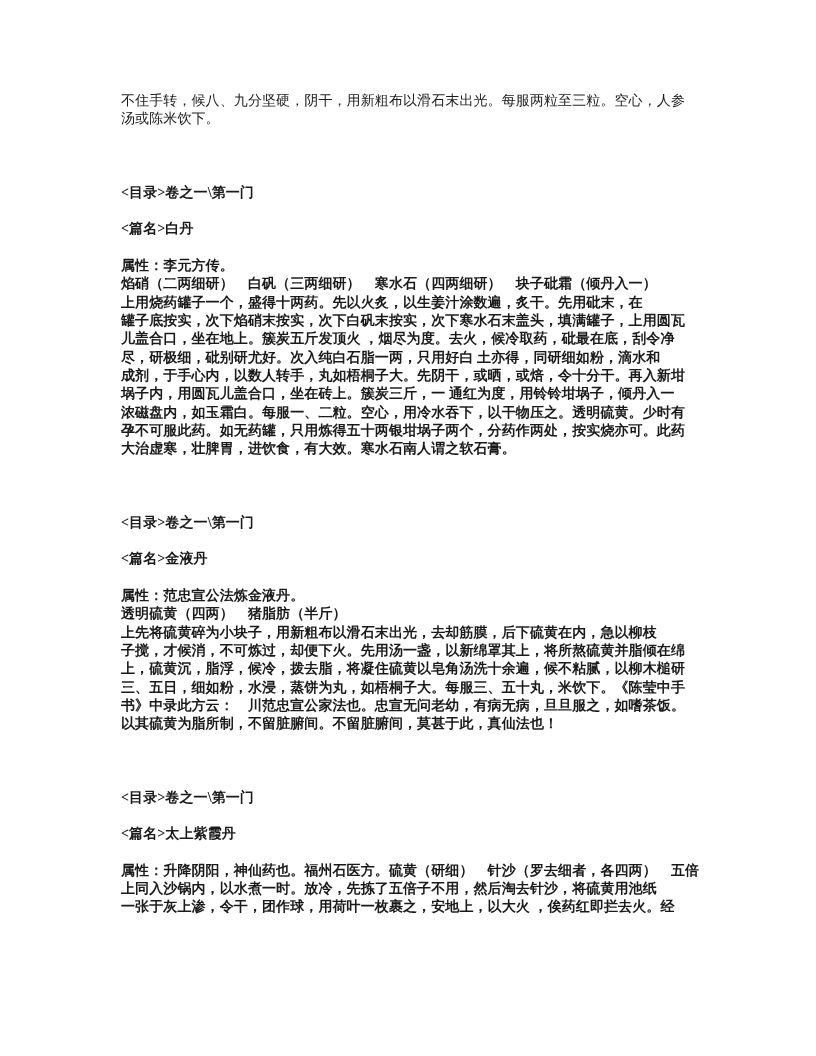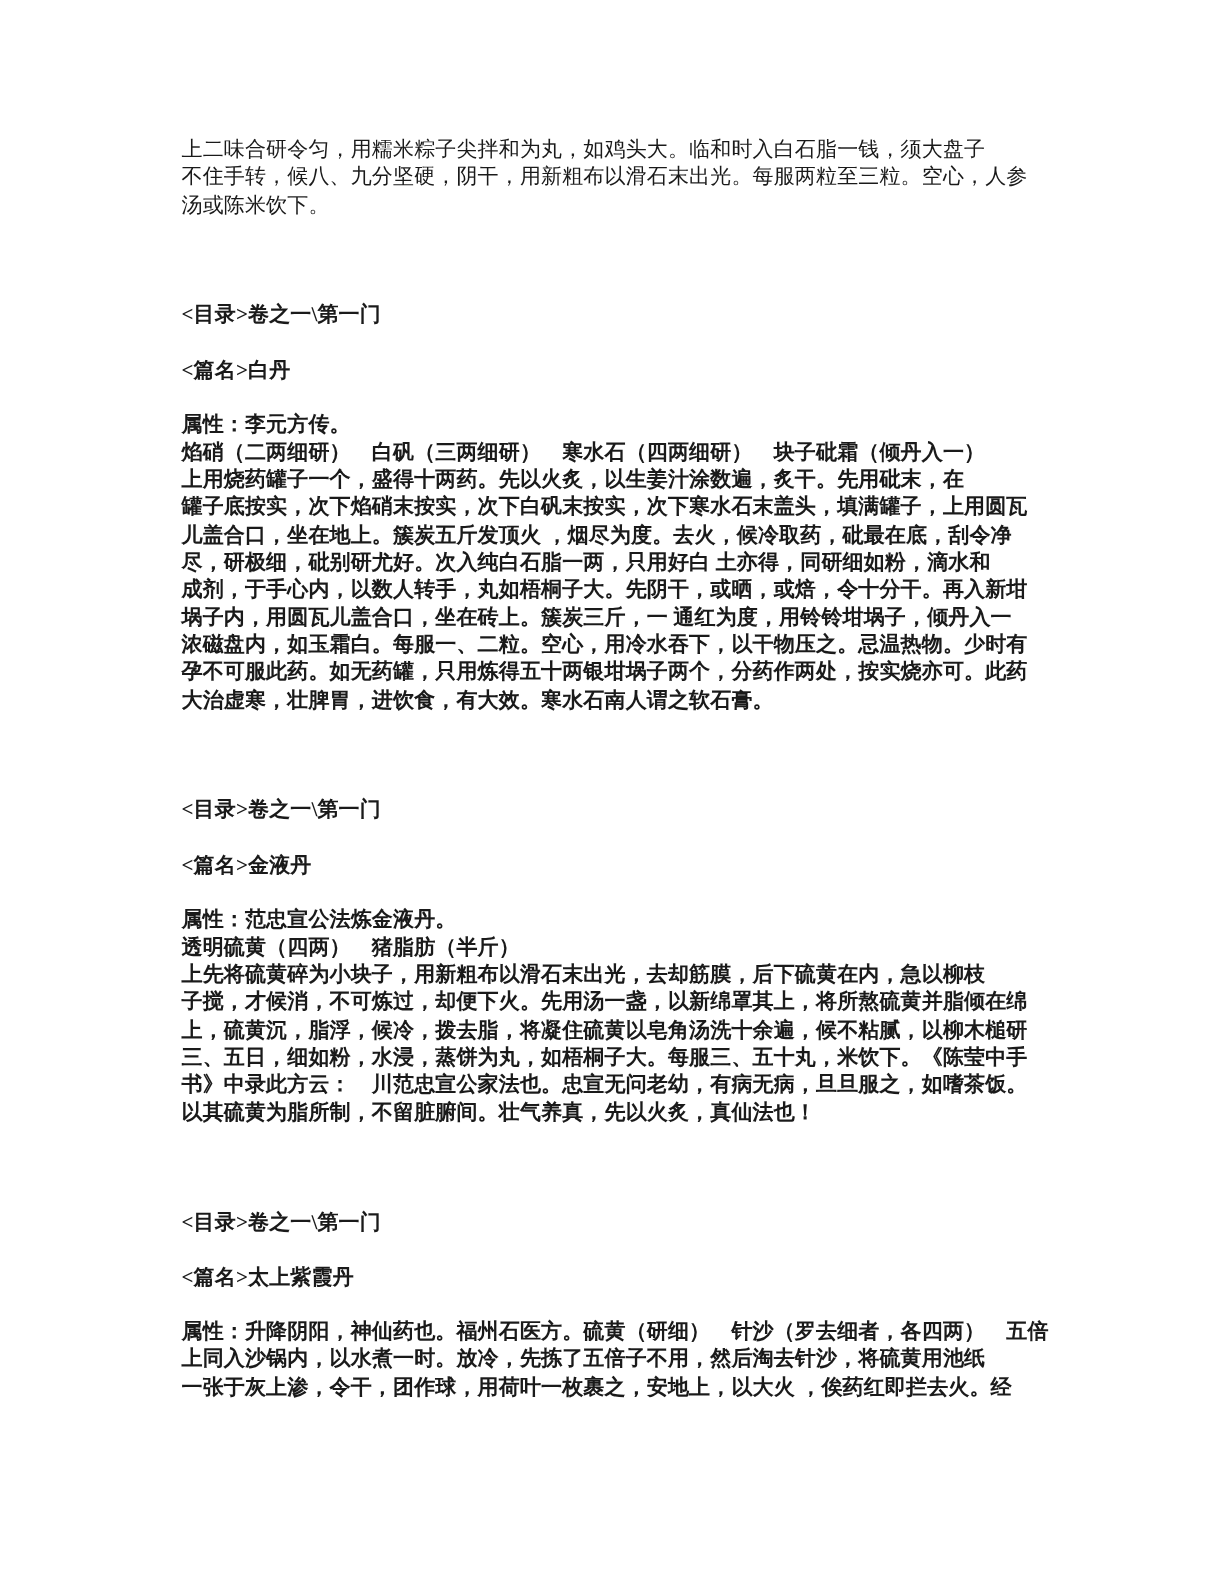--- a/index.html
+++ b/index.html
@@ -30,54 +30,53 @@
     white-space: pre;
     letter-spacing: 0.1px;
   }
 </style>
 </head>
 <body style="background: rgb(255, 255, 255);">
 
 <div class="page">
   <div class="content" id="doc" style="color: rgb(26, 26, 26);">
       <div class="text-block">
-        <div class="text-line">上二味合研令匀，用糯米粽子尖拌和为丸，如鸡头大。临和时入白石脂一钱，须大盘子</div>
         <div class="text-line">不住手转，候八、九分坚硬，阴干，用新粗布以滑石末出光。每服两粒至三粒。空心，人参</div>
         <div class="text-line">汤或陈米饮下。</div>
       </div>
       <div class="text-block">
         <div class="text-line">&lt;目录&gt;卷之一\第一门</div>
         <div class="text-line">&nbsp;</div>
         <div class="text-line">&lt;篇名&gt;白丹</div>
         <div class="text-line">&nbsp;</div>
         <div class="text-line">属性：李元方传。</div>
         <div class="text-line">焰硝（二两细研）　白矾（三两细研）　寒水石（四两细研）　块子砒霜（倾丹入一）</div>
         <div class="text-line">上用烧药罐子一个，盛得十两药。先以火炙，以生姜汁涂数遍，炙干。先用砒末，在</div>
         <div class="text-line">罐子底按实，次下焰硝末按实，次下白矾末按实，次下寒水石末盖头，填满罐子，上用圆瓦</div>
         <div class="text-line">儿盖合口，坐在地上。簇炭五斤发顶火 ，烟尽为度。去火，候冷取药，砒最在底，刮令净</div>
         <div class="text-line">尽，研极细，砒别研尤好。次入纯白石脂一两，只用好白 土亦得，同研细如粉，滴水和</div>
         <div class="text-line">成剂，于手心内，以数人转手，丸如梧桐子大。先阴干，或晒，或焙，令十分干。再入新坩</div>
         <div class="text-line">埚子内，用圆瓦儿盖合口，坐在砖上。簇炭三斤，一 通红为度，用铃铃坩埚子，倾丹入一</div>
-        <div class="text-line">浓磁盘内，如玉霜白。每服一、二粒。空心，用冷水吞下，以干物压之。忌温热物。少时有</div>
+        <div class="text-line">浓磁盘内，如玉霜白。每服一、二粒。空心，用冷水吞下，以干物压之。透明硫黄。少时有</div>
         <div class="text-line">孕不可服此药。如无药罐，只用炼得五十两银坩埚子两个，分药作两处，按实烧亦可。此药</div>
         <div class="text-line">大治虚寒，壮脾胃，进饮食，有大效。寒水石南人谓之软石膏。</div>
       </div>
       <div class="text-block">
         <div class="text-line">&lt;目录&gt;卷之一\第一门</div>
         <div class="text-line">&nbsp;</div>
         <div class="text-line">&lt;篇名&gt;金液丹</div>
         <div class="text-line">&nbsp;</div>
         <div class="text-line">属性：范忠宣公法炼金液丹。</div>
         <div class="text-line">透明硫黄（四两）　猪脂肪（半斤）</div>
         <div class="text-line">上先将硫黄碎为小块子，用新粗布以滑石末出光，去却筋膜，后下硫黄在内，急以柳枝</div>
         <div class="text-line">子搅，才候消，不可炼过，却便下火。先用汤一盏，以新绵罩其上，将所熬硫黄并脂倾在绵</div>
         <div class="text-line">上，硫黄沉，脂浮，候冷，拨去脂，将凝住硫黄以皂角汤洗十余遍，候不粘腻，以柳木槌研</div>
         <div class="text-line">三、五日，细如粉，水浸，蒸饼为丸，如梧桐子大。每服三、五十丸，米饮下。《陈莹中手</div>
         <div class="text-line">书》中录此方云：　川范忠宣公家法也。忠宣无问老幼，有病无病，旦旦服之，如嗜茶饭。</div>
-        <div class="text-line">以其硫黄为脂所制，不留脏腑间。壮气养真，先以火炙，真仙法也！</div>
+        <div class="text-line">以其硫黄为脂所制，不留脏腑间。不留脏腑间，莫甚于此，真仙法也！</div>
       </div>
       <div class="text-block">
         <div class="text-line">&lt;目录&gt;卷之一\第一门</div>
         <div class="text-line">&nbsp;</div>
         <div class="text-line">&lt;篇名&gt;太上紫霞丹</div>
         <div class="text-line">&nbsp;</div>
         <div class="text-line">属性：升降阴阳，神仙药也。福州石医方。硫黄（研细）　针沙（罗去细者，各四两）　五倍</div>
         <div class="text-line">上同入沙锅内，以水煮一时。放冷，先拣了五倍子不用，然后淘去针沙，将硫黄用池纸</div>
         <div class="text-line">一张于灰上渗，令干，团作球，用荷叶一枚裹之，安地上，以大火 ，俟药红即拦去火。经</div>
       </div>

